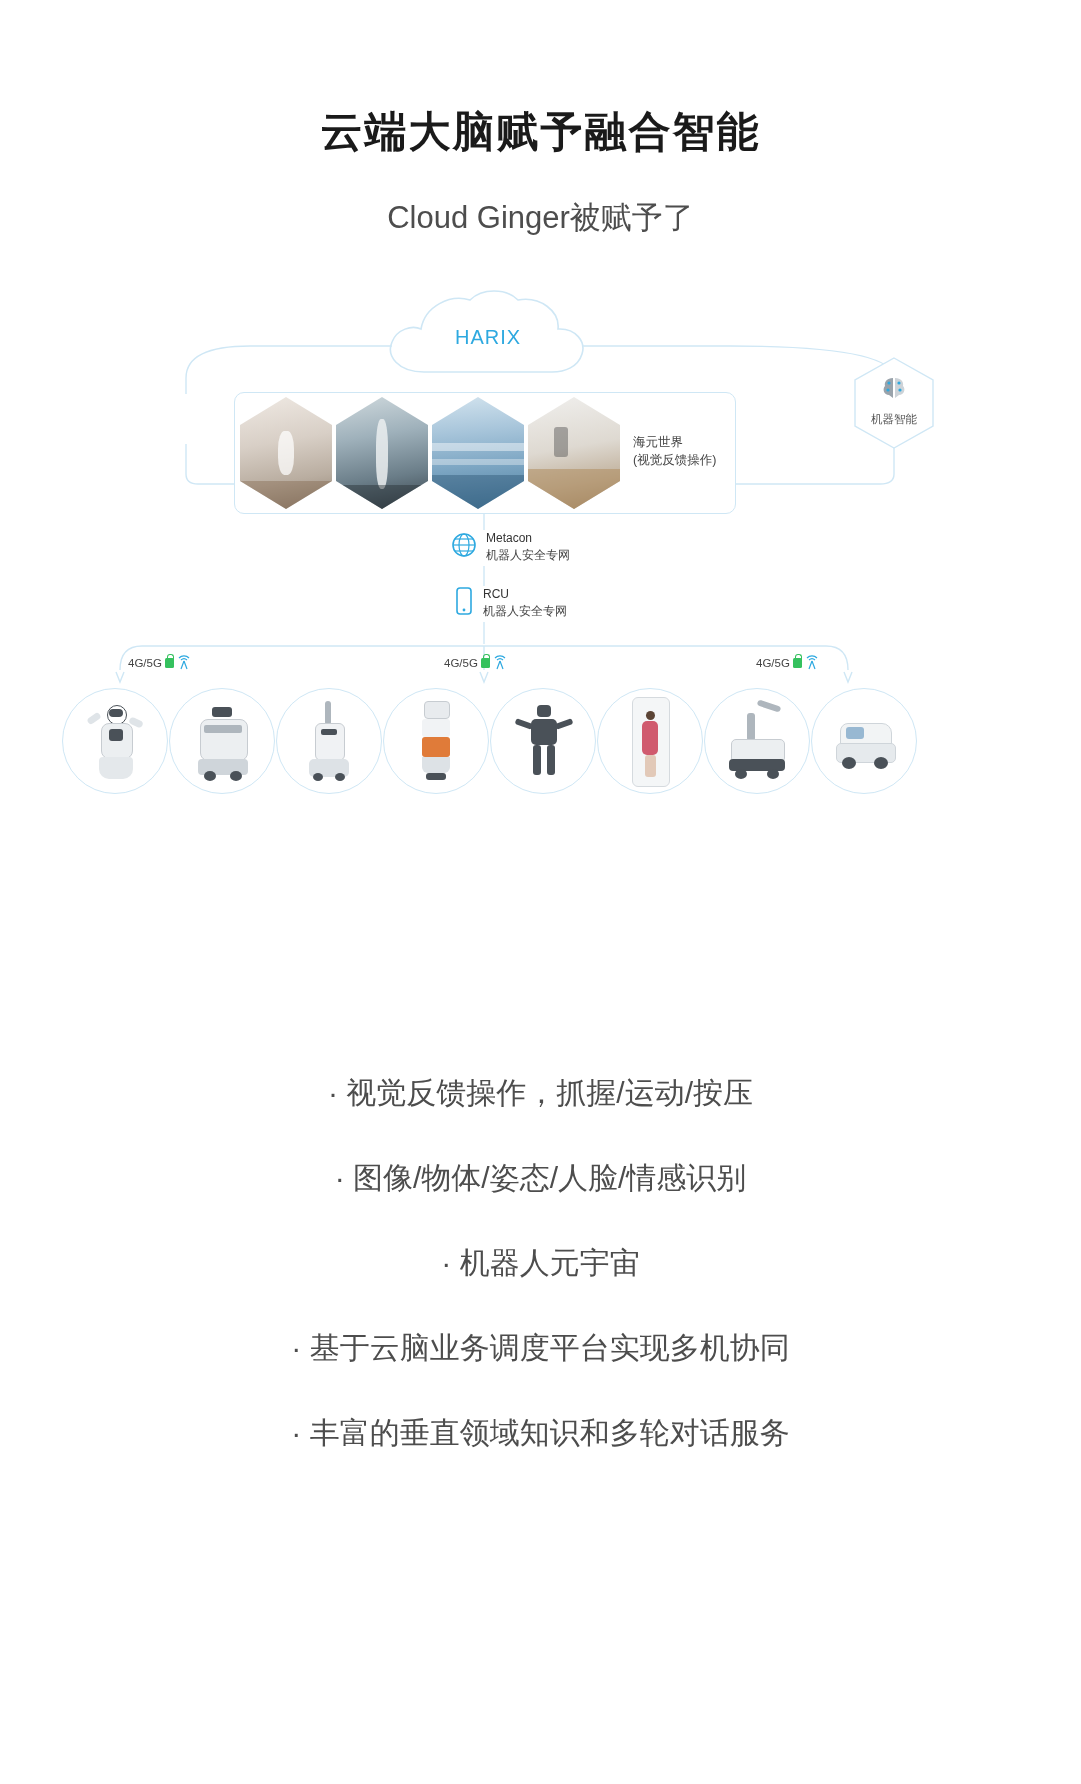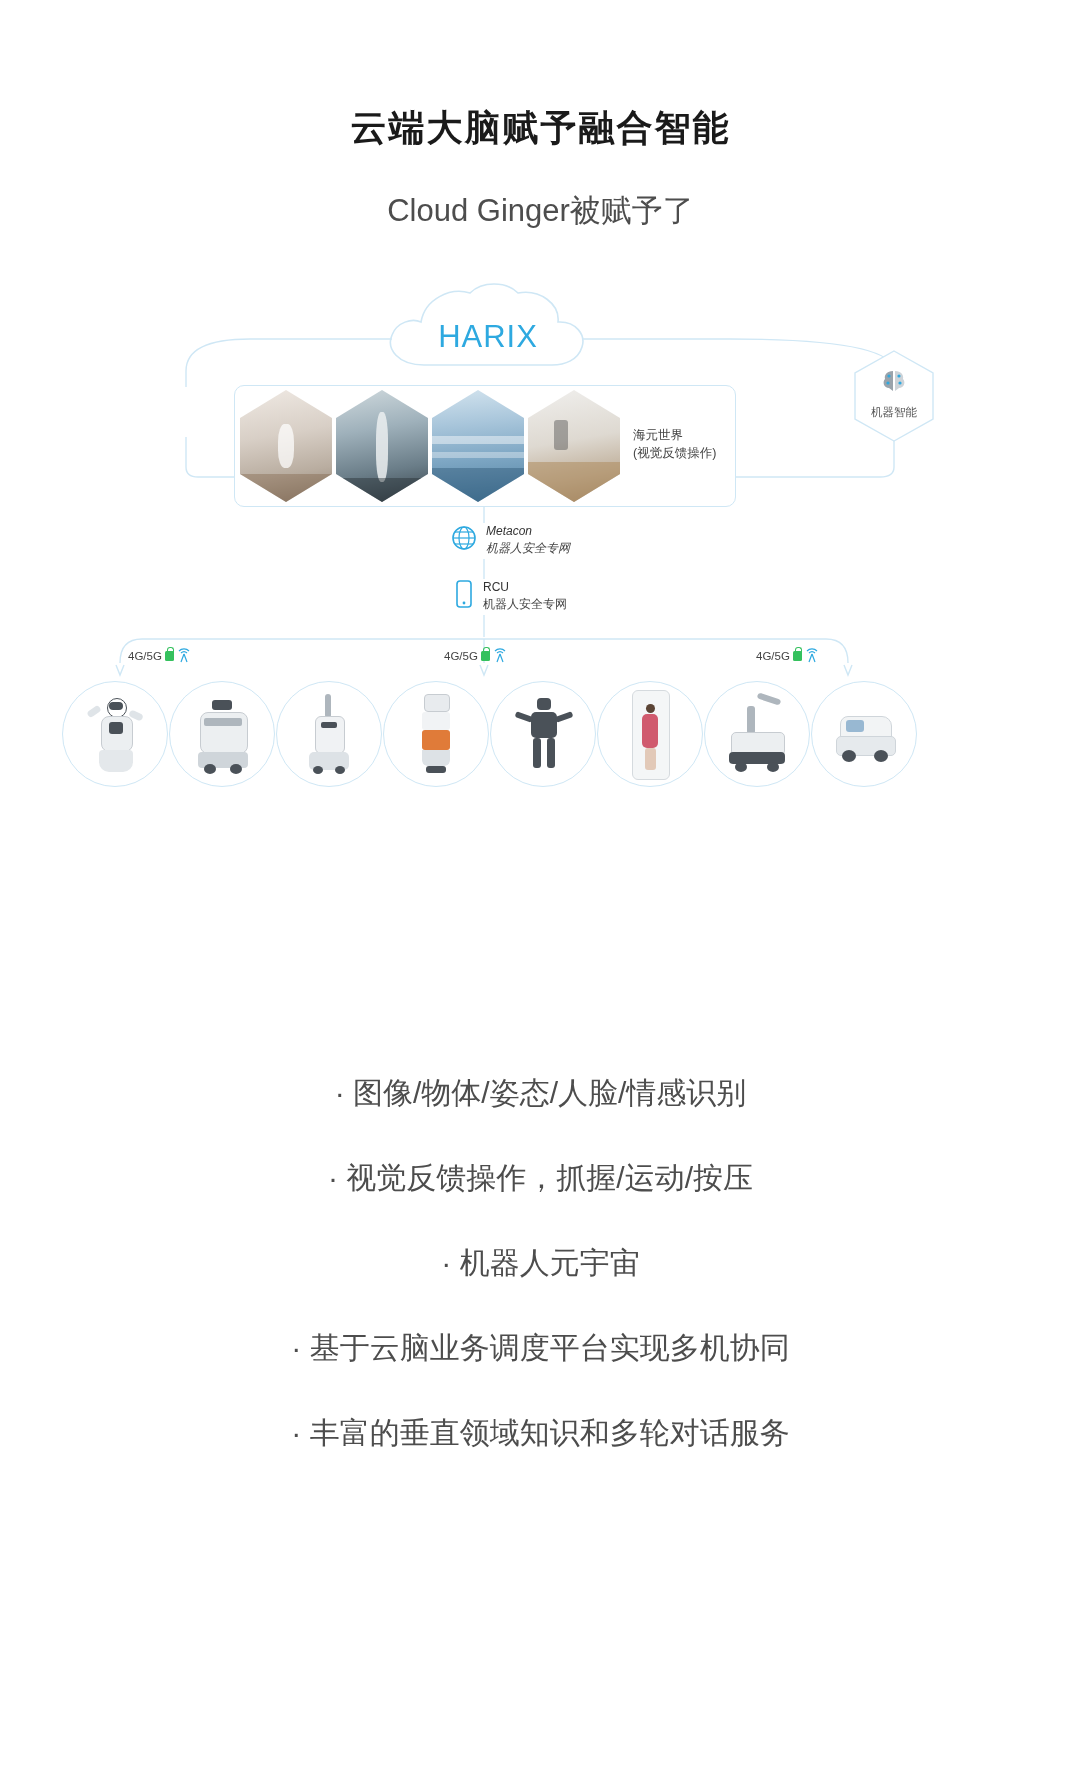--- a/index.html
+++ b/index.html
@@ -12,21 +12,21 @@
     height: 1784px;
     position: relative;
     font-family: "Liberation Sans", "DejaVu Sans", sans-serif;
     color: #333333;
     overflow: hidden;
   }
 
   
   .page-title {
     text-align: center;
-    font-size: 36px;
+    font-size: 42px;
     font-weight: 700;
     color: #1a1a1a;
     letter-spacing: 2px;
     margin-top: 104px;
   }
   .page-subtitle {
     text-align: center;
     font-size: 31px;
     color: #4d4d4d;
     line-height: 1.55;
@@ -56,21 +56,21 @@
     top: 12px;
     width: 192px;
     height: 88px;
   }
   .cloud-label {
     position: absolute;
     left: 0;
     top: 30px;
     width: 192px;
     text-align: center;
-    font-size: 31px;
+    font-size: 20px;
     color: #2ea9e0;
     letter-spacing: 1px;
   }
 
   
   .hex {
     position: absolute;
     width: 84px;
     height: 94px;
   }
@@ -160,21 +160,21 @@
     align-items: center;
     gap: 8px;
   }
   .midnode .mn-text {
     font-size: 12px;
     color: #444444;
     line-height: 1.4;
     white-space: nowrap;
   }
   .midnode .mn-text .mn-en { color: #333333; }
-  .metacon { left: 450px; top: 246px; font-style: italic; }
+  .metacon { left: 450px; top: 246px; }
   .rcu { left: 453px; top: 302px; }
 
   
   .net-label {
     position: absolute;
     display: flex;
     align-items: center;
     gap: 3px;
     font-size: 11.5px;
     color: #444444;
@@ -457,18 +457,18 @@
       <div class="body blue" style="left:34px;top:38px;width:18px;height:12px;border-radius:3px;opacity:.45;"></div>
       <div class="body" style="left:24px;top:54px;width:58px;height:18px;border-radius:5px;background:#e6eaed;border:1px solid #cfd5da;"></div>
       <div class="body dark" style="left:30px;top:68px;width:14px;height:12px;border-radius:50%;"></div>
       <div class="body dark" style="left:62px;top:68px;width:14px;height:12px;border-radius:50%;"></div>
     </div>
 
   </div>
 </div>
 
 <div class="bullets">
+  <div class="bullet">· 视觉反馈操作，抓握/运动/按压</div>
   <div class="bullet">· 图像/物体/姿态/人脸/情感识别</div>
-  <div class="bullet">· 视觉反馈操作，抓握/运动/按压</div>
   <div class="bullet">· 机器人元宇宙</div>
   <div class="bullet">· 基于云脑业务调度平台实现多机协同</div>
   <div class="bullet">· 丰富的垂直领域知识和多轮对话服务</div>
 </div>
 
 </body></html>

